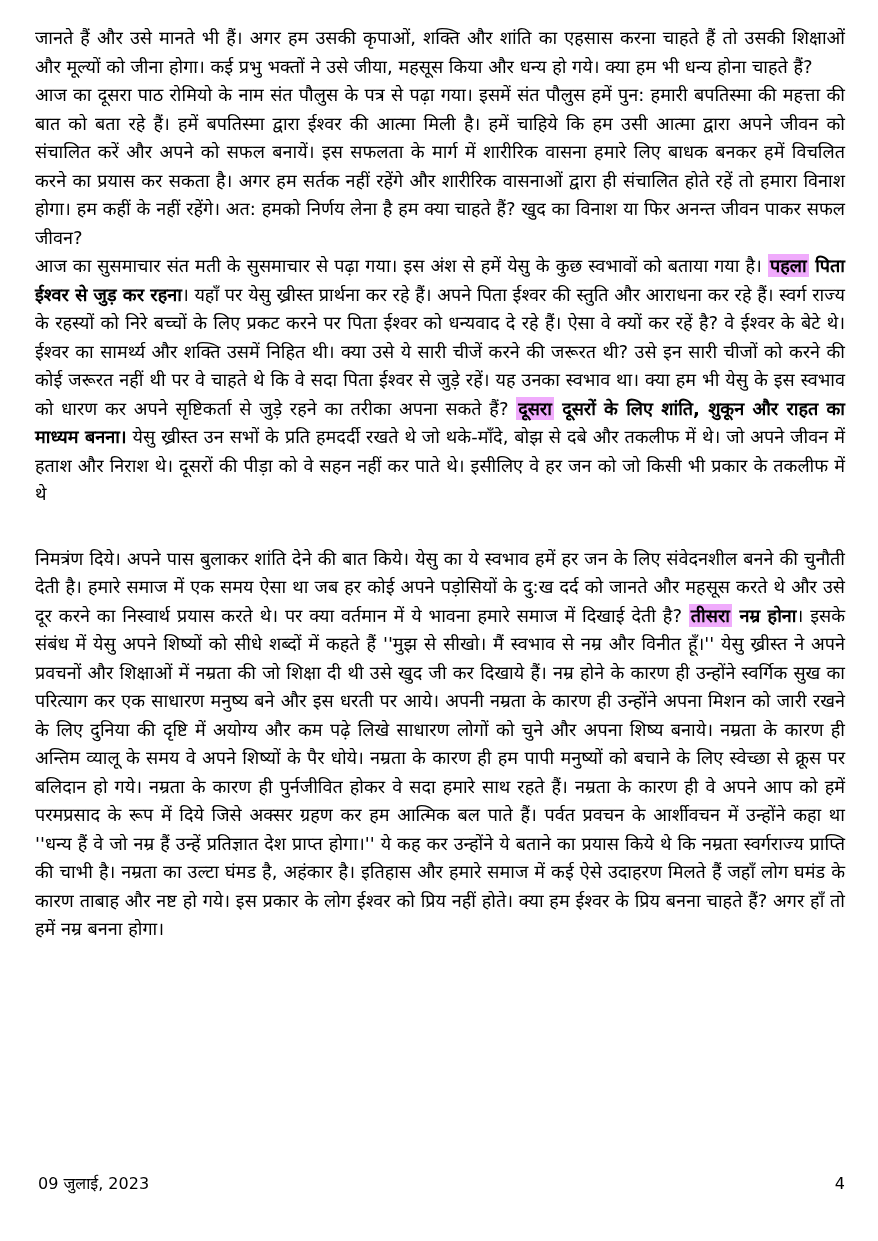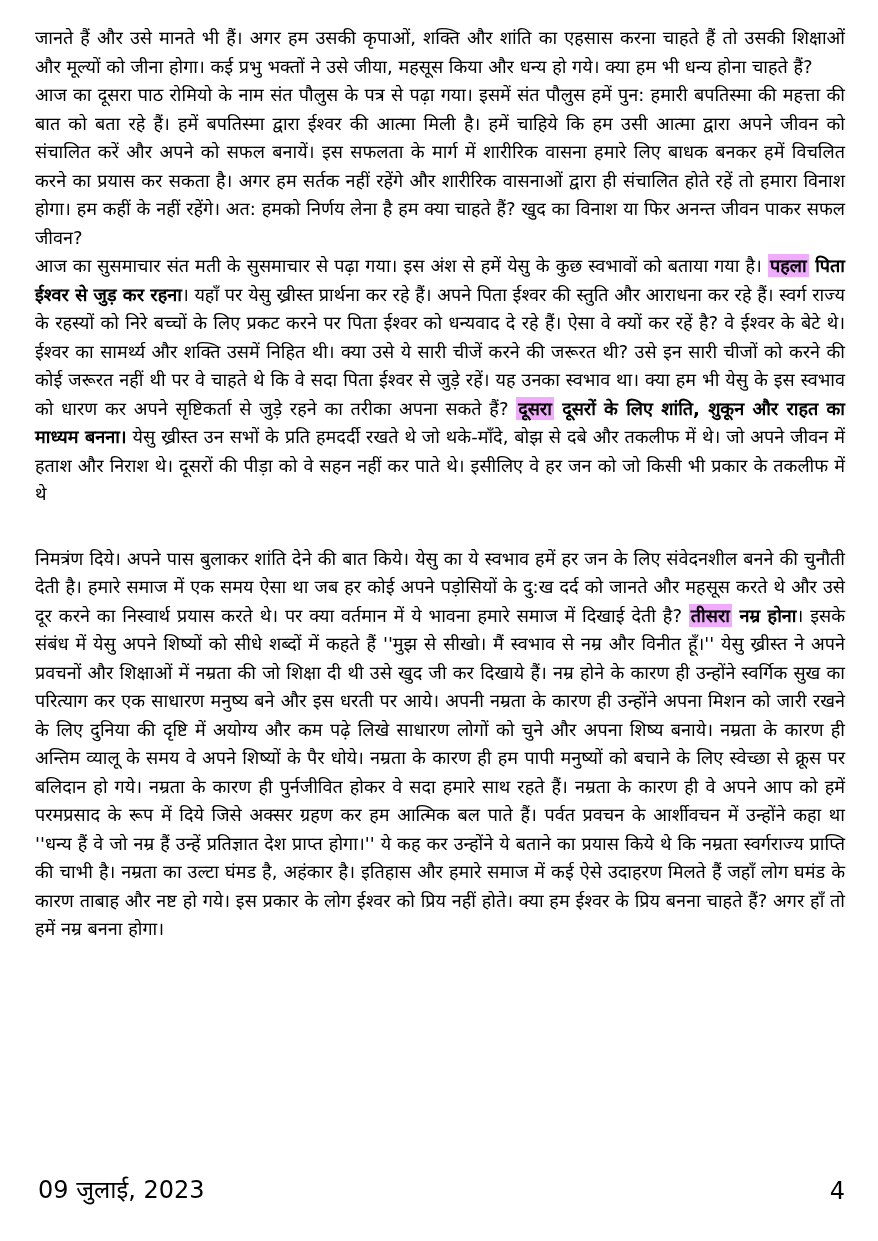--- a/index.html
+++ b/index.html
@@ -35,22 +35,22 @@
     font-weight: bold;
     background: #f0abfc;
     padding: 1px 2px;
   }
   .footer {
     position: absolute;
     left: 38px;
     right: 33px;
     top: 1172px;
     display: flex;
-    align-items: flex-end;
-    font-size: 24px;
+    align-items: center;
+    font-size: 16px;
   }
   .footer .f-left  { flex: 1; text-align: left; }
   .footer .f-center{ flex: 0 0 auto; text-align: center; }
   .footer .f-right { flex: 1; text-align: right; }
 </style>
 </head>
 <body>
 
 <div class="columns">
   <div class="column">

